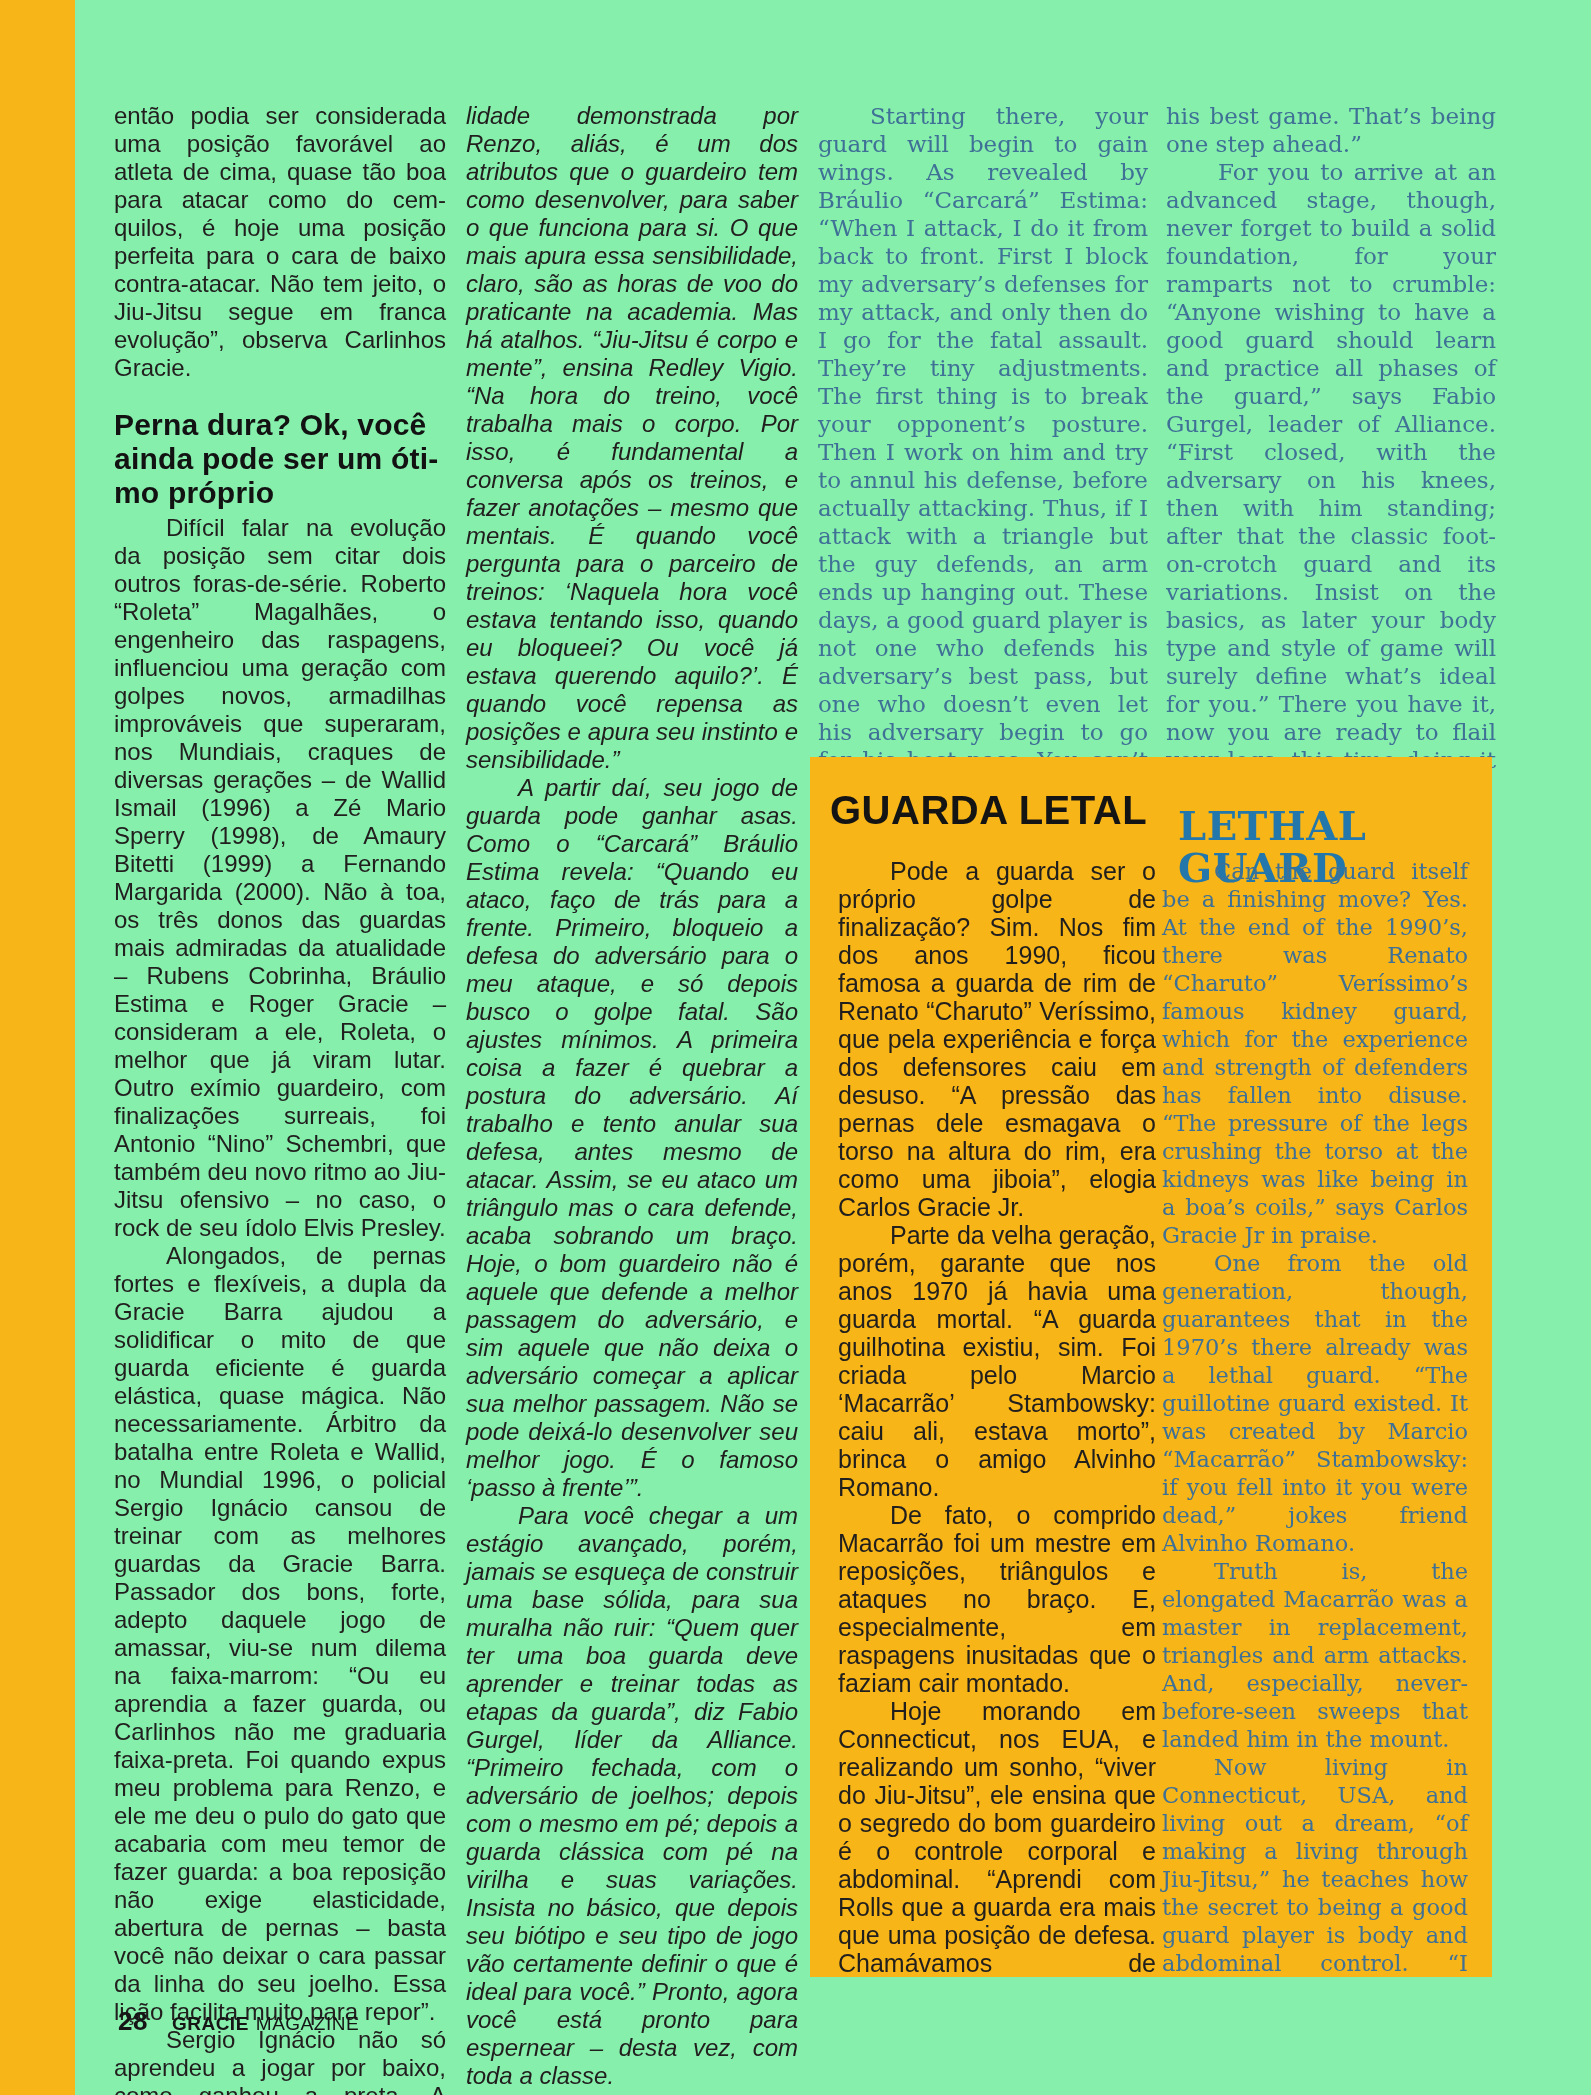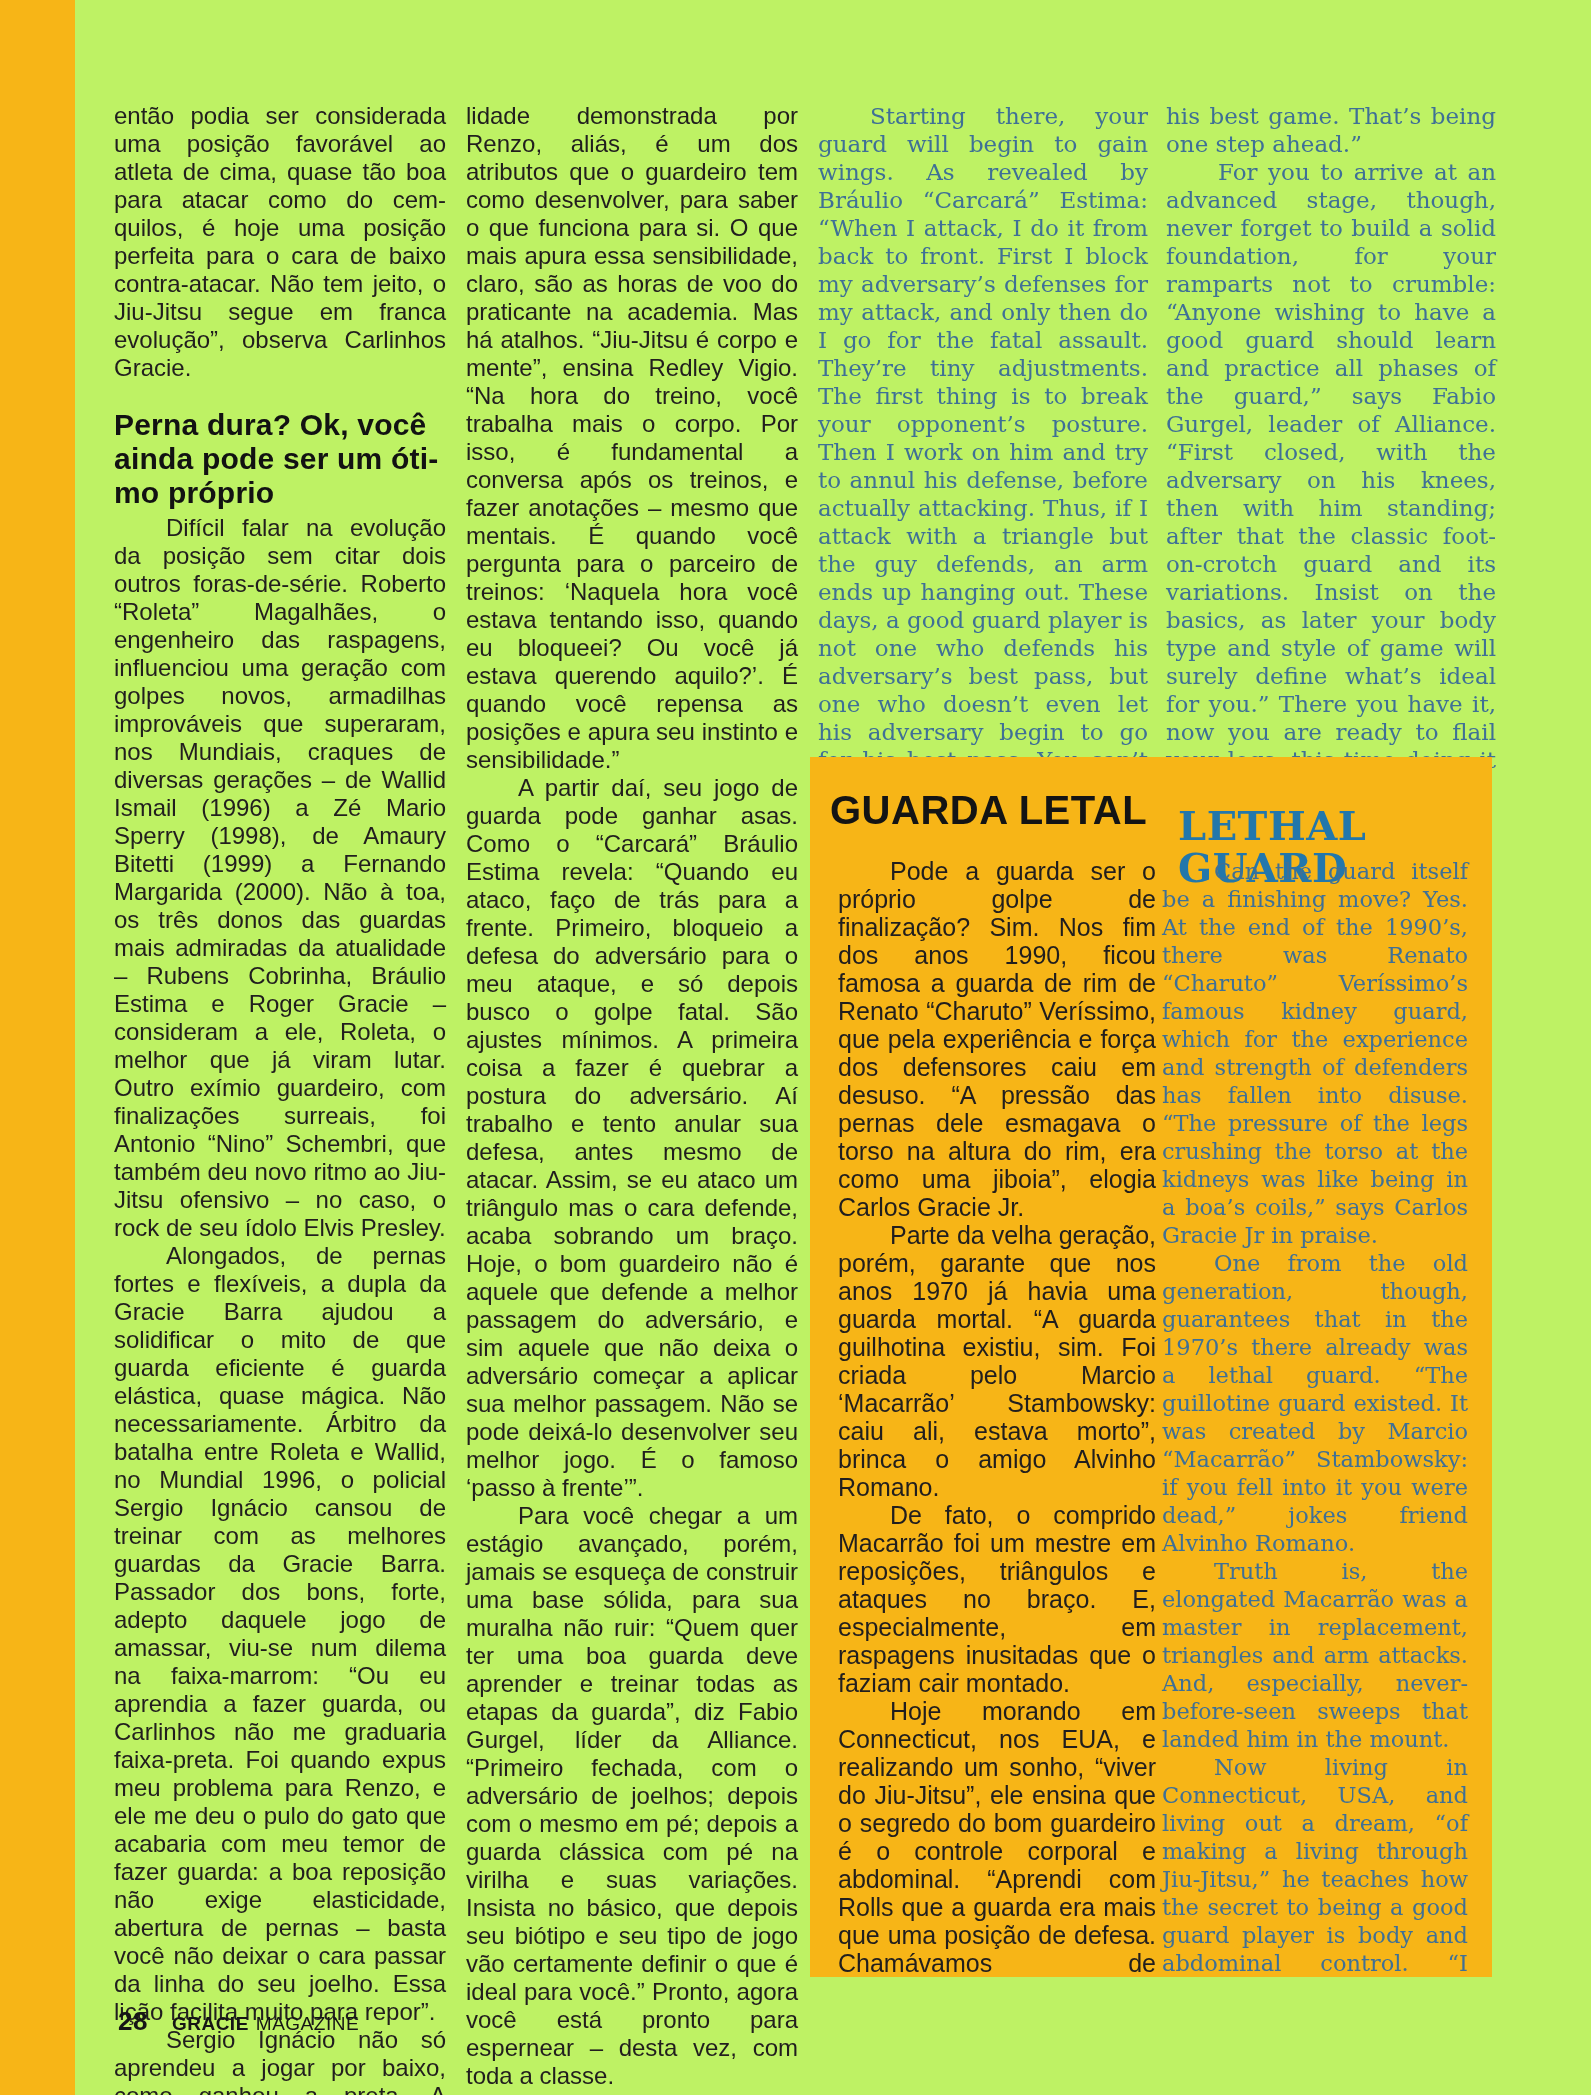--- a/index.html
+++ b/index.html
@@ -1,29 +1,29 @@
 <!DOCTYPE html>
 <html style="--accent-yellow: #F7B517; --text-black: #211E1E; --english-blue: #3F7096; --title-blue: #2377AB;"><head>
 <meta charset="utf-8">
 <style>
   html,body{margin:0;padding:0;background:#ffffff;}
   .page{
     position:relative;
     width:1591px;height:2095px;
-    background:#bef264;
+    background:#86efac;
     font-family:"Liberation Sans", sans-serif;
     overflow:hidden;
   }
   .stripe{
     position:absolute;left:0;top:0;width:75px;height:2095px;
     background:var(--accent-yellow,#F7B517);
   }
   .col{position:absolute;top:102px;}
   .col1{left:114px;width:332px;}
-  .col2{left:466px;width:332px;}
+  .col2{left:466px;width:332px;font-style:italic;}
   .col3{left:818px;width:330px;}
   .col4{left:1166px;width:330px;}
   p{margin:0;}
   .pt{
     color:var(--text-black,#211E1E);
     font-size:24px;line-height:28px;
     text-align:justify;
     text-indent:52px;
   }
   .en{

